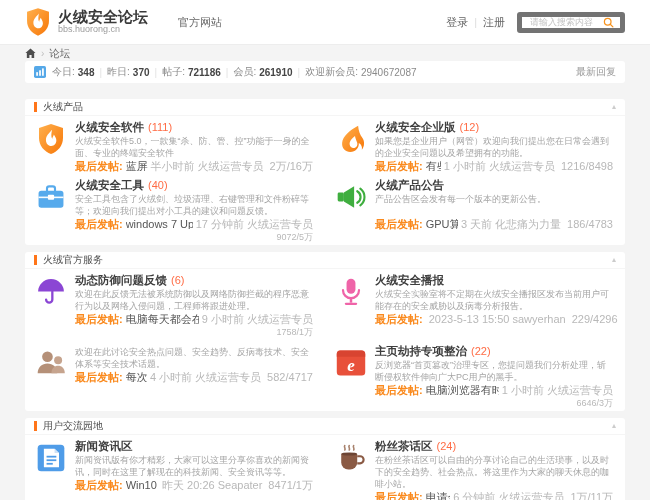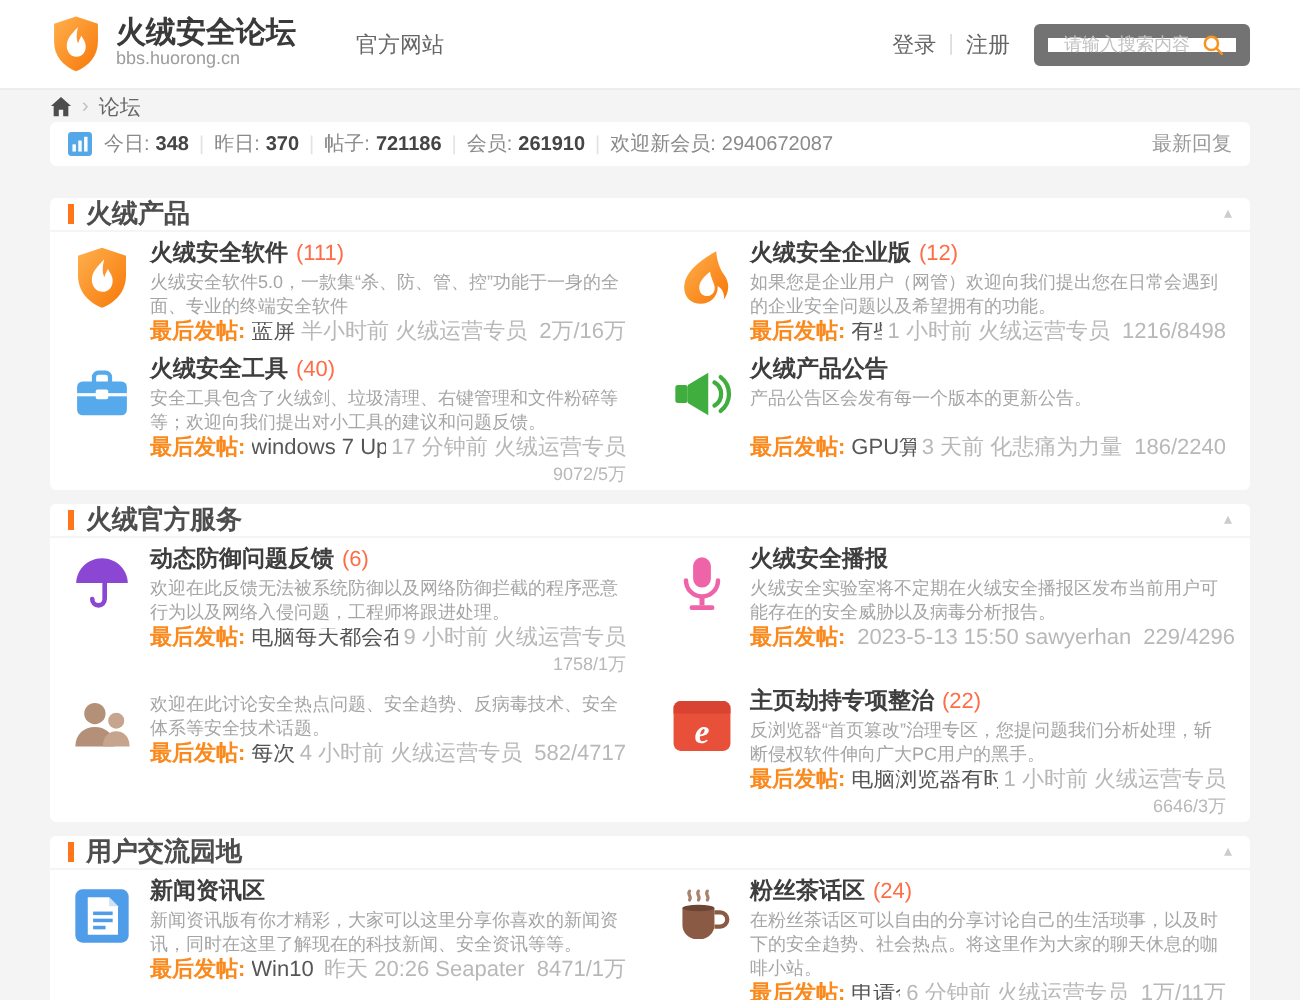--- a/index.html
+++ b/index.html
@@ -18,21 +18,21 @@
   .site-header .page { height:44px; display:flex; align-items:center; }
   .logo-wrap { display:flex; align-items:center; }
   .logo-svg { width:26px; height:30px; display:block; }
   .logo-text { margin-left:7px; }
   .site-title { font-size:15px; font-weight:bold; color:#3a3a3a; line-height:15px; }
   .site-domain { font-size:9px; color:#9c9c9c; line-height:11px; }
   .official { margin-left:30px; font-size:11px; color:#666; }
   .auth { margin-left:auto; display:flex; align-items:center; font-size:11px; color:#666; }
   .auth a { color:#666; }
   .auth-div { color:#ddd; margin:0 6px; }
-  .searchbox { margin-left:12px; width:108px; height:21px; border:7px solid #737373;
+  .searchbox { margin-left:12px; width:108px; height:21px; border:5px solid #737373;
                border-radius:3px; background:#fff; display:flex; align-items:center; padding:0 6px; }
   .searchbox input { border:none; outline:none; flex:1; min-width:0; font-size:9px; color:#666;
                      font-family:"Liberation Sans","DejaVu Sans",sans-serif; background:transparent; }
   .searchbox input::placeholder { color:#c2c2c2; }
   .search-ic { width:11px; height:11px; flex:none; cursor:pointer; }
 
   
   .breadcrumb { display:flex; align-items:center; padding:3px 0 2px; height:16px; font-size:10.5px; color:#666; }
   .bc-home { width:11px; height:11px; display:block; }
   .bc-sep { color:#c0c0c0; margin:0 5px; font-size:10px; }
@@ -44,21 +44,21 @@
   .sb-ic { width:12px; height:12px; margin-right:6px; flex:none; }
   .sv { font-weight:bold; color:#454545; margin-left:3px; }
   .sv-plain { color:#8a8a8a; margin-left:3px; }
   .sb-sep { color:#e3e3e3; margin:0 5px; }
   .latest-reply { margin-left:auto; color:#999; }
 
   
   .section { background:#fff; border-radius:3px; margin-bottom:7px; overflow:hidden; }
   .sec-head { display:flex; align-items:center; height:17px; padding:0 9px; border-bottom:1px solid #f5f5f5; }
   .sec-bar { width:3px; height:10px; background:#ff7519; margin-right:6px; flex:none; }
-  .sec-title { font-size:13px; font-weight:bold; color:#4d4d4d; }
+  .sec-title { font-size:10px; font-weight:normal; color:#4d4d4d; }
   .sec-arrow { margin-left:auto; font-size:8px; color:#ccc; cursor:pointer; line-height:1; }
 
   .forums { display:flex; flex-wrap:wrap; }
   .forum { width:50%; display:flex; padding:5px 12px 3px 10px; }
   .ficon { width:32px; height:32px; flex:none; margin:2px 8px 0 0; }
   .ficon svg { width:32px; height:32px; display:block; }
   .fbody { flex:1; min-width:0; }
   .fline { display:flex; align-items:baseline; line-height:13px; }
   .fname { font-size:11.5px; font-weight:bold; color:#3e3e3e; white-space:nowrap; }
   .fcount { font-size:11px; color:#ff6c45; margin-left:4px; }
@@ -242,21 +242,21 @@
         <div class="fbody">
           <div class="fline">
             <a class="fname">火绒产品公告</a>
             <span class="fcount"></span>
           </div>
           <div class="fdesc">产品公告区会发有每一个版本的更新公告。</div>
           <div class="flast">
             <span class="flabel">最后发帖:</span>
             <a class="fptitle">GPU算力加速扫描，火绒安全产品 ...</a>
             <span class="fmeta">3 天前 化悲痛为力量</span>
-            <span class="fstats">186/2240</span>
+            <span class="fstats">186/4783</span>
           </div>
         </div>
       </div>
 
     </div>
   </div>
 
   <div class="section">
     <div class="sec-head">
       <span class="sec-bar"></span>

